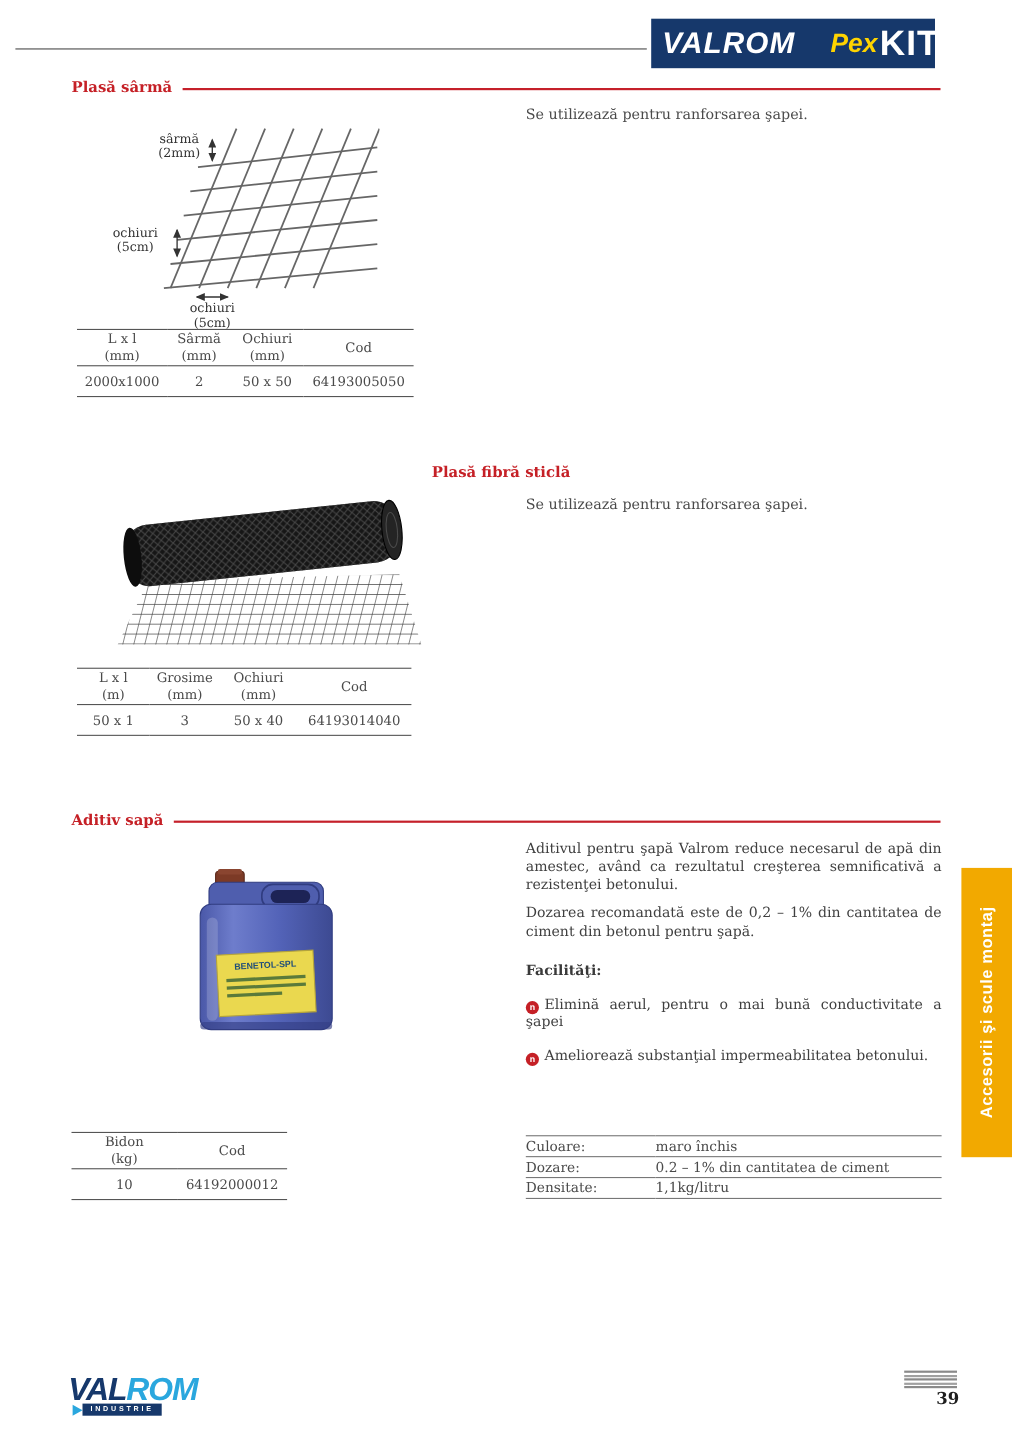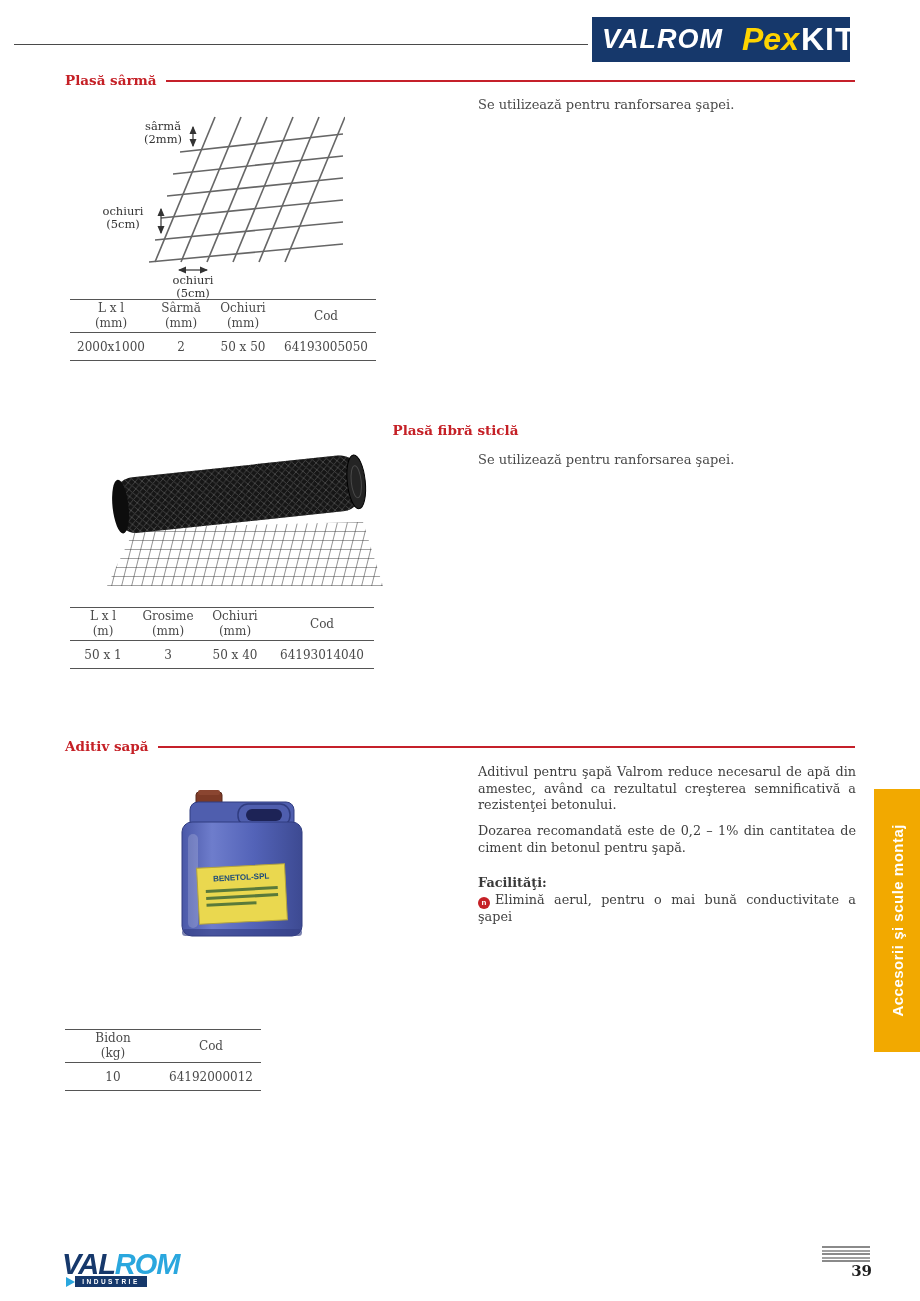--- a/index.html
+++ b/index.html
@@ -12,21 +12,21 @@
 
   
   .top-rule { position:absolute; left:14px; top:44px; width:574px; height:1px; background:#4a4a4a; }
   .logo-box {
     position:absolute; left:592px; top:17px; width:258px; height:45px;
     background:#16386b; display:flex; align-items:center; padding:0 10px;
     font-family:"Liberation Sans", sans-serif;
   }
   .logo-valrom { color:#fff; font-weight:bold; font-style:italic; font-size:27px; letter-spacing:1px; }
   .logo-div { width:2px; height:30px; background:#ffffff; margin:0 9px 0 10px; }
-  .logo-pex { color:#ffd400; font-weight:bold; font-style:italic; font-size:32px; }
+  .logo-pex { color:#ffd400; font-weight:bold; font-style:italic; font-size:24px;margin-left:13px; }
   .logo-kit { color:#ffffff; font-weight:bold; font-size:32px; letter-spacing:1px; margin-left:2px; }
   .logo-circle {
     width:26px; height:26px; border:2.5px solid #fff; border-radius:50%;
     color:#fff; font-size:15px; font-weight:bold; text-align:center; line-height:22px;
     margin-left:7px; font-style:italic;
   }
 
   
   .sec-head { position:absolute; left:65px; width:790px; display:flex; align-items:center; }
   .sec-title { color:#c52026; font-weight:bold; font-size:13.5px; white-space:nowrap; margin-right:9px; }
@@ -48,21 +48,21 @@
 
   
   .mesh-img { position:absolute; left:95px; top:450px; width:290px; height:142px; }
 
   
   .canister { position:absolute; left:172px; top:790px; width:136px; height:148px; }
   .right-col { position:absolute; left:478px; top:764px; width:378px; font-size:12.8px; line-height:1.3; color:#3f3f3f; }
   .right-col p { text-align:justify; }
   .p2 { margin-top:9px; }
   .fac-title { margin-top:19px; font-weight:bold; color:#3a3a3a; }
-  .fac-item { text-align:justify; margin-top:0; }
+  .fac-item { text-align:justify; margin-top:14px; }
   .bullet {
     display:inline-block; width:12px; height:12px; border-radius:50%;
     background:#c52026; color:#fff; font-size:8px; font-weight:bold;
     line-height:12px; text-align:center; vertical-align:-1px; margin-right:5px;
     font-family:"Liberation Sans", sans-serif;
   }
 
   .props { position:absolute; left:478px; top:1032px; width:378px; border-collapse:collapse; }
   .props td { font-size:12.5px; color:#4a4a4a; padding:1px 0 2px 0; border-top:1px solid #777; }
   .props tr:last-child td { border-bottom:1px solid #777; }
@@ -281,20 +281,23 @@
     </svg>
   </div>
 
   <div class="right-col">
     <p>Aditivul pentru şapă Valrom reduce necesarul de apă din amestec, având ca rezultatul creşterea semnificativă a rezistenţei betonului.</p>
     <p class="p2">Dozarea recomandată este de 0,2 – 1% din cantitatea de ciment din betonul pentru şapă.</p>
     <div class="fac-title">Facilităţi:</div>
     <div class="fac-item">
       <span class="bullet">n</span><span>Elimină aerul, pentru o mai bună conductivitate a şapei</span>
     </div>
+    <div class="fac-item">
+      <span class="bullet">n</span><span>Ameliorează substanţial impermeabilitatea betonului.</span>
+    </div>
   </div>
 
   <table class="ptable" style="left:65px; top:1029px;">
     <thead>
       <tr>
         <th style="width:96px;">
             <div>Bidon</div>
             <div>(kg)</div>
           </th>
         <th style="width:100px;">
@@ -304,20 +307,36 @@
       </tr>
     </thead>
     <tbody>
       <tr>
         <td>10</td>
         <td>64192000012</td>
       </tr>
     </tbody>
   </table>
 
+  <table class="props">
+    <tbody>
+      <tr>
+        <td class="plabel">Culoare:</td>
+        <td>maro închis</td>
+      </tr>
+      <tr>
+        <td class="plabel">Dozare:</td>
+        <td>0.2 – 1% din cantitatea de ciment</td>
+      </tr>
+      <tr>
+        <td class="plabel">Densitate:</td>
+        <td>1,1kg/litru</td>
+      </tr>
+    </tbody>
+  </table>
 
   <div class="side-tab">
     <span>Accesorii şi scule montaj</span>
   </div>
 
   <div class="footer-logo">
     <div class="fl-row">
       <span class="fl-val">VAL</span>
       <span class="fl-rom">ROM</span>
     </div>

